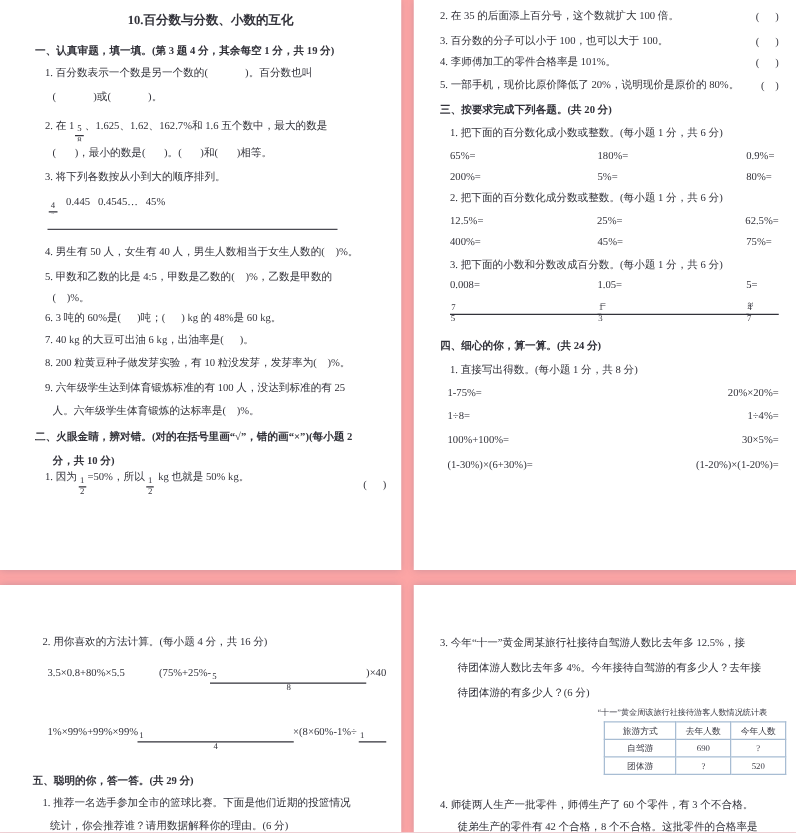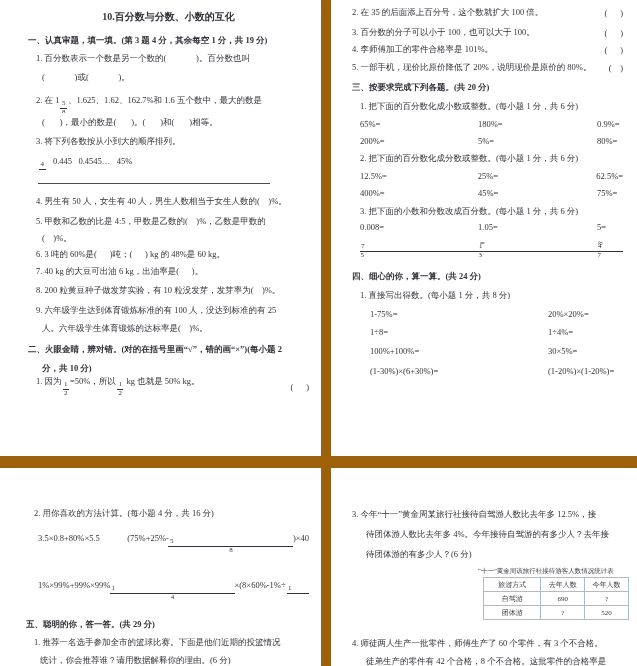--- a/index.html
+++ b/index.html
@@ -1,18 +1,18 @@
 <!DOCTYPE html>
 <html><head>
 <meta charset="utf-8">
 <style>
   html,body { margin:0; padding:0; background:#e9edf4; }
   .canvas {
     position:relative; width:637px; height:666px; overflow:hidden;
-    background:#a16207;
+    background:#fca5a5;
     font-family:"Liberation Serif","DejaVu Serif",serif;
     color:#32323a;
   }
   .pg {
     position:absolute; background:#ffffff; overflow:hidden;
     box-shadow:0 0 6px rgba(90,100,130,.30);
     font-size:8.5px;
     box-sizing:border-box;
   }
   #p1 { left:0;   top:0;    width:321px; height:456px; padding:0 12px 0 28px; }
@@ -27,23 +27,23 @@
   .i1 { margin-left:14px; }
   .i2 { margin-left:10px; }
   .ind4 { margin-left:8px; }
   .tf { display:flex; align-items:center; justify-content:space-between; }
 
   .c3 { display:flex; align-items:center; margin-left:8px; }
   .c3 span:nth-child(1){ width:118px; }
   .c3 span:nth-child(2){ width:119px; }
   .c3 span:nth-child(3){ flex:1; }
 
-  .c2 { display:flex; align-items:center; margin-left:18px; }
+  .c2 { display:flex; align-items:center; margin-left:6px; }
   .c2 span:nth-child(1){ width:178px; }
-  .c2 span:nth-child(2){ flex:1; }
+  .c2 span:nth-child(2){ flex:1;text-align:right; }
 
   .eqr { display:flex; align-items:center; margin-left:12px; }
   .eqr span:nth-child(1){ width:122px; }
   .eqr span:nth-child(2){ flex:1; }
 
   .ulwrap { height:18px; position:relative; }
   .uline { position:absolute; left:10px; top:12px; width:232px; border-bottom:1px solid #4a4a52; }
 
   .frac { display:inline-flex; flex-direction:column; align-items:center;
           font-size:7px; line-height:1.1; vertical-align:-30%; margin:0 1px; }

